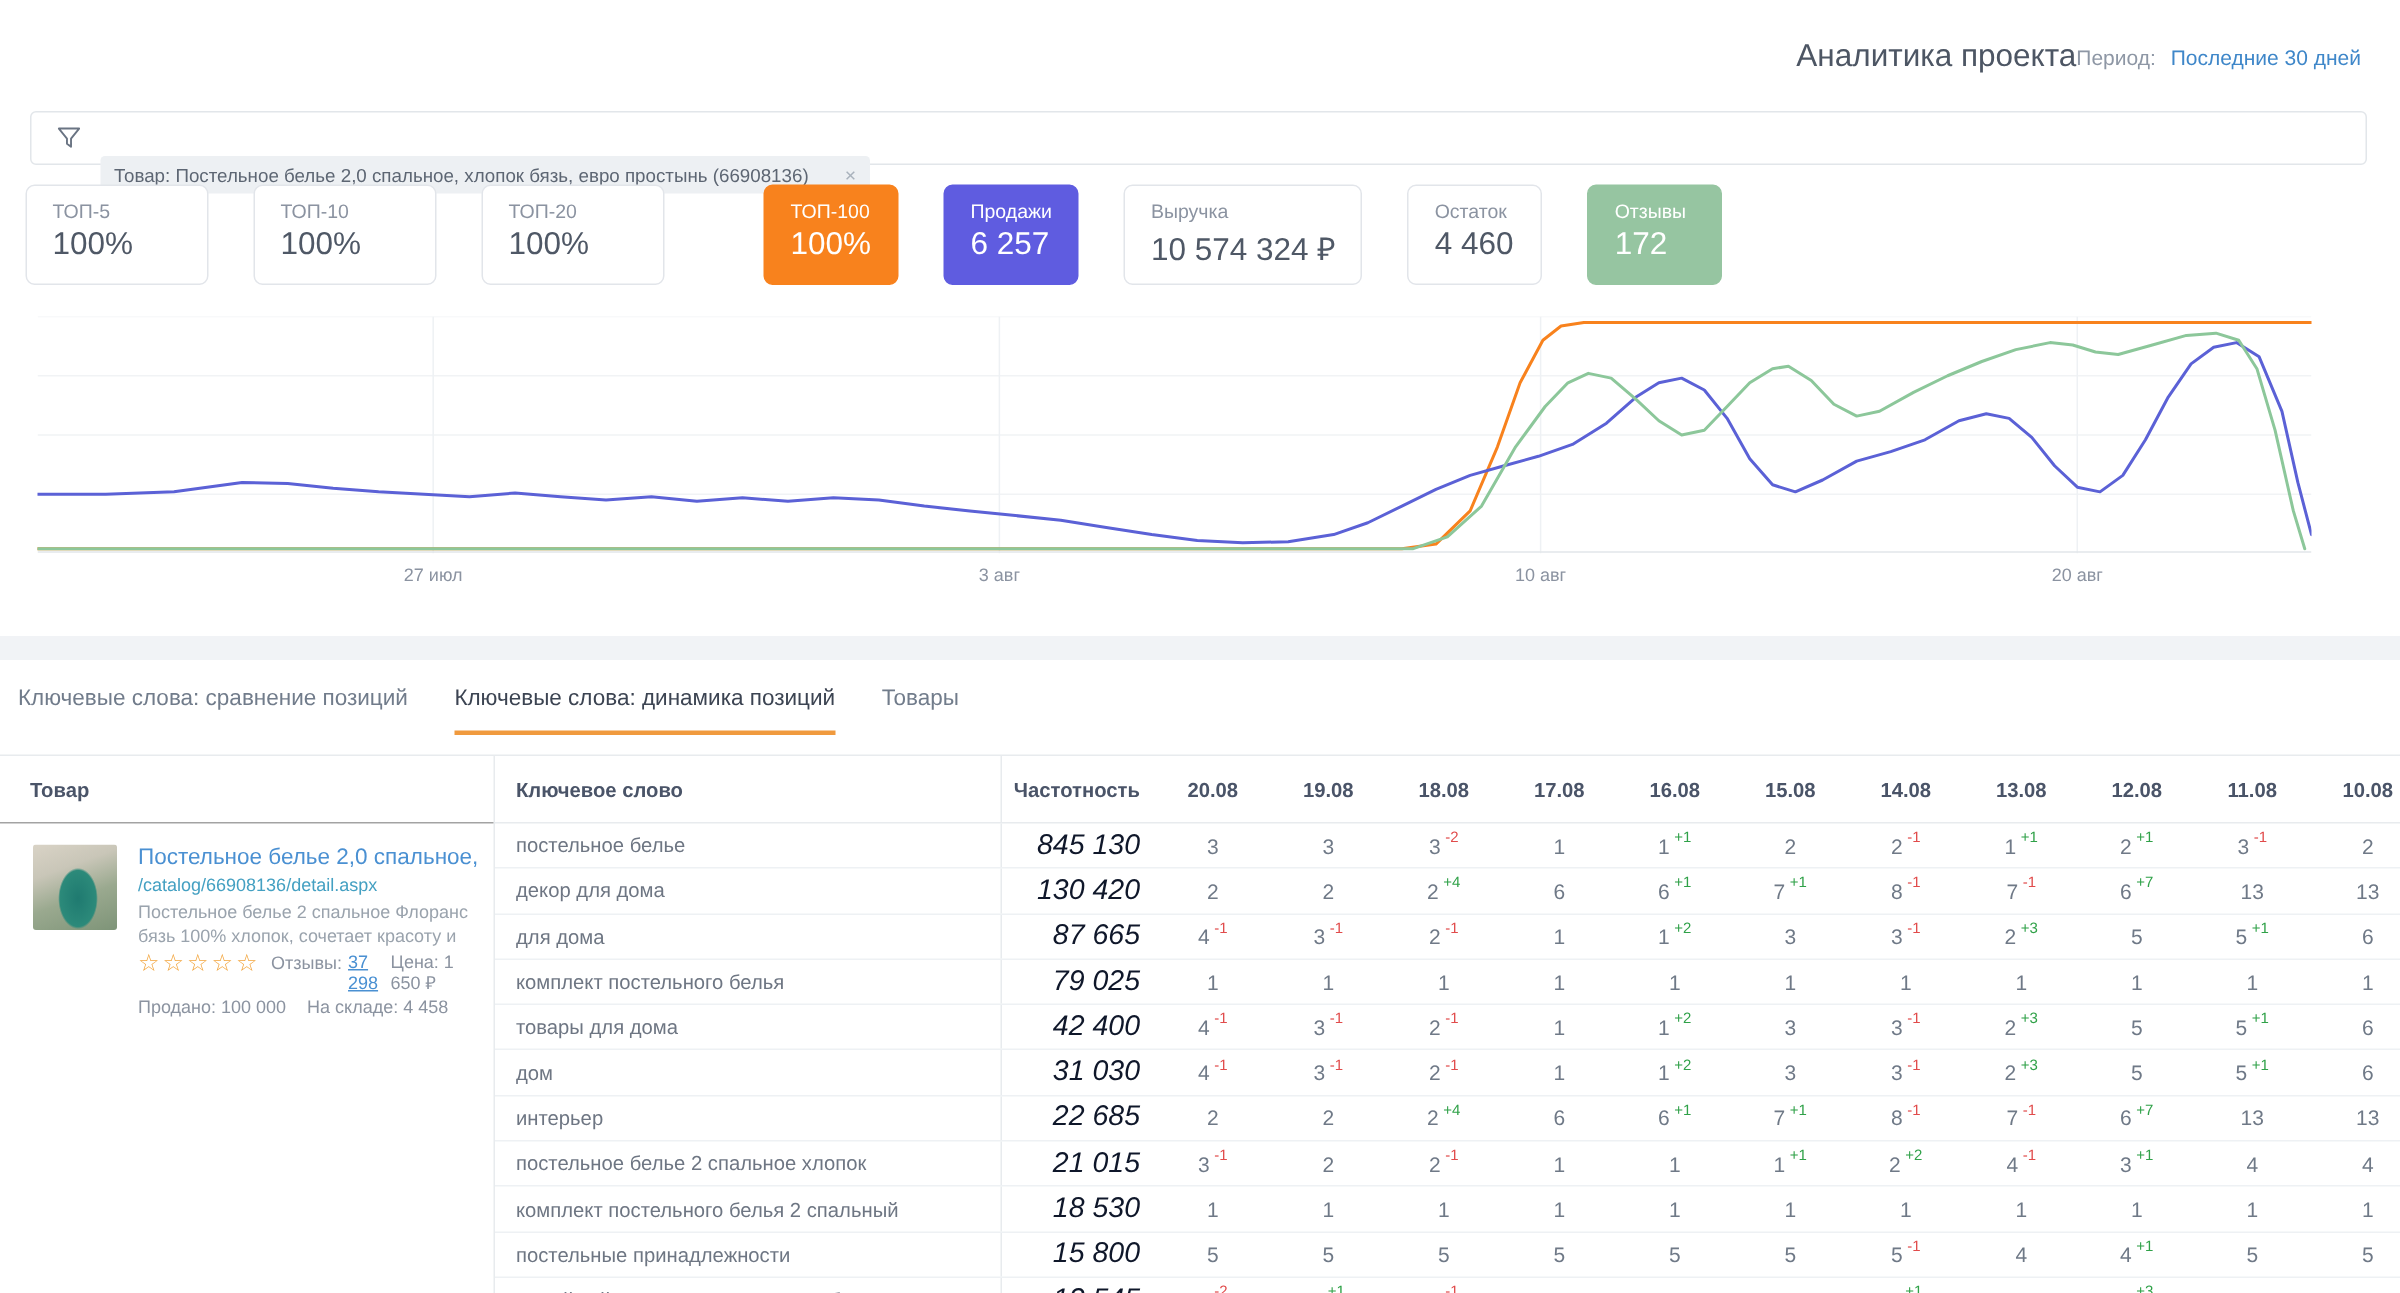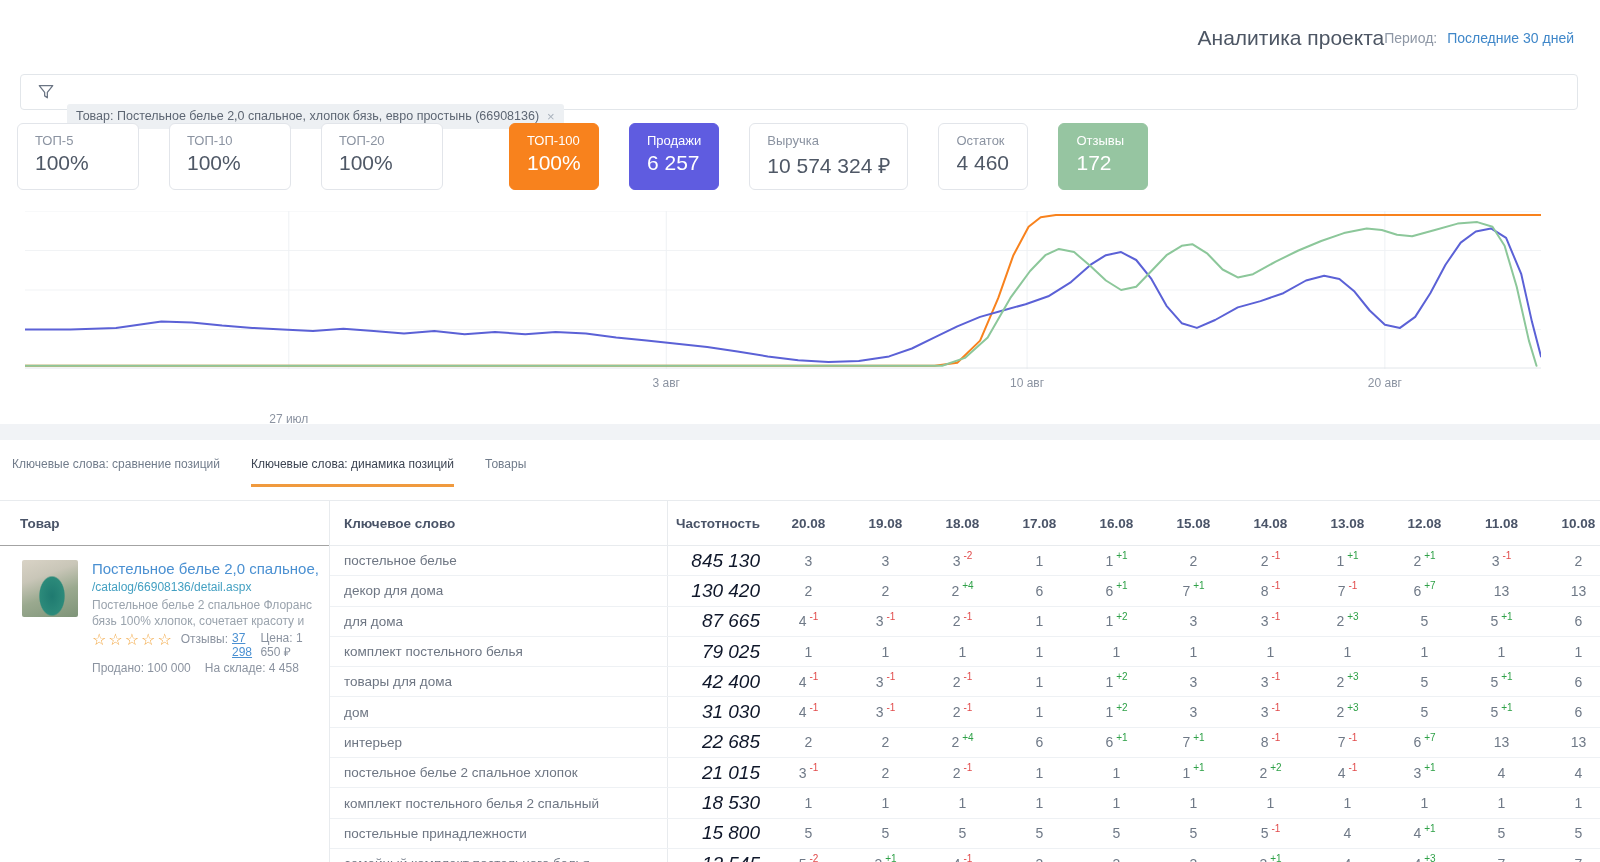--- a/index.html
+++ b/index.html
@@ -11,21 +11,21 @@
     padding:26px 26px 0 19px; }
   .page-title { font-size:21px; font-weight:400; color:#4d5664; }
   .period { font-size:14px; color:#8e97a5; white-space:nowrap; padding-top:4px; }
   .period a { color:#3f87c9; text-decoration:none; margin-left:6px; cursor:pointer; }
 
   
   .filterbar { margin:24px 22px 0 20px; height:36px; border:1px solid #e2e6ea;
     border-radius:4px; display:flex; align-items:center; padding:0 10px; }
   .funnel { width:18px; height:18px; margin:0 12px 0 6px; flex:0 0 auto; }
   .filter-tag { background:#edf0f3; border-radius:3px; padding:5px 9px; font-size:12.5px;
-    color:#5d6673; display:flex; align-items:center; gap:8px;margin-top:48px; }
+    color:#5d6673; display:flex; align-items:flex-end; gap:24px;margin-top:48px; }
   .filter-tag .x { color:#a9b2bc; font-size:13px; cursor:pointer; }
 
   
   .kpi-row { display:flex; gap:30px; margin:13px 0 0 17px; }
   .kpi-card { border:1px solid #e2e5ea; border-radius:6px; background:#fff;
     padding:9px 17px 10px; min-width:90px; }
   .kpi-row .kpi-card:nth-child(-n+3) { min-width:122px; }
   .kpi-label { font-size:13px; color:#8b93a1; margin-bottom:3px; white-space:nowrap; }
   .kpi-value { font-size:21px; color:#4f5866; white-space:nowrap; }
   .kpi-card.orange { background:#f8821d; border-color:#f8821d;margin-left:36px; }
@@ -37,21 +37,21 @@
   
   .chart-wrap { margin:21px 0 0 25px; width:1516px; }
   .chart-wrap svg { display:block; }
   .xlabels { position:relative; height:22px; }
   .xlabels span { position:absolute; transform:translateX(-50%); top:7px;
     font-size:12px; color:#8b93a1; white-space:nowrap; }
 
   .band { margin-top:33px; height:16px; background:#f1f3f6; }
 
   
-  .tabs { display:flex; gap:31px; padding:17px 0 0 12px; font-size:12px; }
+  .tabs { display:flex; gap:31px; padding:17px 0 0 12px; font-size:15px; }
   .tab { color:#717c8b; padding-bottom:13px; cursor:pointer; border-bottom:3px solid transparent; }
   .tab.active { color:#3c4452; border-bottom-color:#f09a3e; }
 
   
   .table { display:flex; border-top:1px solid #e8ebee; margin-top:13px; width:1620px; }
   .product-col { width:330px; flex:0 0 330px; border-right:1px solid #e8ebee; }
   .col-header { height:45px; border-bottom:1px solid #a3a3a3; display:flex; align-items:center;
     font-size:13.5px; font-weight:700; color:#4a5468; }
   .product-col .col-header { padding-left:20px; }
   .right-col { flex:1; min-width:0; }
@@ -157,21 +157,21 @@
       <line x1="263.784" y1="0" x2="263.784" y2="158" stroke="#eef1f4"></line>
       <line x1="641.268" y1="0" x2="641.268" y2="158" stroke="#eef1f4"></line>
       <line x1="1002.0759999999999" y1="0" x2="1002.0759999999999" y2="158" stroke="#eef1f4"></line>
       <line x1="1359.852" y1="0" x2="1359.852" y2="158" stroke="#eef1f4"></line>
       <line x1="0" y1="157" x2="1516" y2="157" stroke="#e2e6ea"></line>
       <path d="M0.0,154.8 L909.6,154.8 L932.3,151.7 L955.1,129.6 L973.3,86.9 L988.4,44.2 L1003.6,15.8 L1015.7,6.3 L1030.9,4.0 L1516.0,4.0" fill="none" stroke="#f8821d" stroke-width="2" stroke-linejoin="round" stroke-linecap="round"></path>
       <path d="M0.0,118.5 L45.5,118.5 L91.0,116.9 L136.4,110.6 L166.8,111.4 L197.1,114.5 L227.4,116.9 L257.7,118.5 L288.0,120.1 L318.4,117.7 L348.7,120.1 L379.0,122.4 L409.3,120.1 L439.6,123.2 L470.0,120.9 L500.3,123.2 L530.6,120.9 L560.9,122.4 L591.2,126.4 L621.6,129.6 L651.9,132.7 L682.2,135.9 L712.5,140.6 L742.8,145.4 L773.2,149.3 L803.5,150.9 L833.8,150.1 L864.1,145.4 L886.9,137.5 L909.6,126.4 L932.3,115.3 L955.1,105.9 L977.8,99.5 L1000.6,93.2 L1023.3,85.3 L1046.0,71.1 L1065.7,53.7 L1080.9,44.2 L1096.1,41.1 L1111.2,49.0 L1126.4,67.9 L1141.5,94.8 L1156.7,112.2 L1171.9,116.9 L1190.1,109.0 L1212.8,96.4 L1235.5,90.1 L1258.3,82.2 L1281.0,69.5 L1299.2,64.8 L1314.4,67.9 L1329.5,80.6 L1344.7,99.5 L1359.9,113.8 L1375.0,116.9 L1390.2,105.9 L1405.3,82.2 L1420.5,53.7 L1435.7,31.6 L1450.8,20.5 L1466.0,17.4 L1481.1,26.9 L1496.3,63.2 L1506.9,110.6 L1516.0,145.4" fill="none" stroke="#5b61d6" stroke-width="2" stroke-linejoin="round" stroke-linecap="round"></path>
       <path d="M0.0,154.8 L894.4,154.8 L917.2,154.8 L939.9,146.9 L962.7,126.4 L985.4,86.9 L1005.1,60.0 L1020.3,44.2 L1033.9,37.9 L1049.1,41.1 L1065.7,55.3 L1080.9,69.5 L1096.1,79.0 L1111.2,75.8 L1126.4,60.0 L1141.5,44.2 L1156.7,34.8 L1167.3,33.2 L1182.5,42.7 L1197.6,58.5 L1212.8,66.4 L1228.0,63.2 L1250.7,50.6 L1273.4,39.5 L1296.2,30.0 L1318.9,22.1 L1341.7,17.4 L1356.8,19.0 L1372.0,23.7 L1387.1,25.3 L1409.9,19.0 L1432.6,12.6 L1452.3,11.1 L1467.5,15.8 L1479.6,34.8 L1491.7,75.8 L1503.9,129.6 L1511.5,154.8" fill="none" stroke="#8cc79a" stroke-width="2" stroke-linejoin="round" stroke-linecap="round"></path>
     </svg>
   <div class="xlabels">
-      <span style="left: 17.4%; margin-top: 36px;">27 июл</span>
+      <span style="left: 17.4%;">27 июл</span>
       <span style="left: 42.3%;">3 авг</span>
       <span style="left: 66.1%;">10 авг</span>
       <span style="left: 89.7%;">20 авг</span>
     </div>
 </div>
 
 <div class="band"></div>
 
 <div class="tabs">
   <div class="tab">Ключевые слова: сравнение позиций</div>

